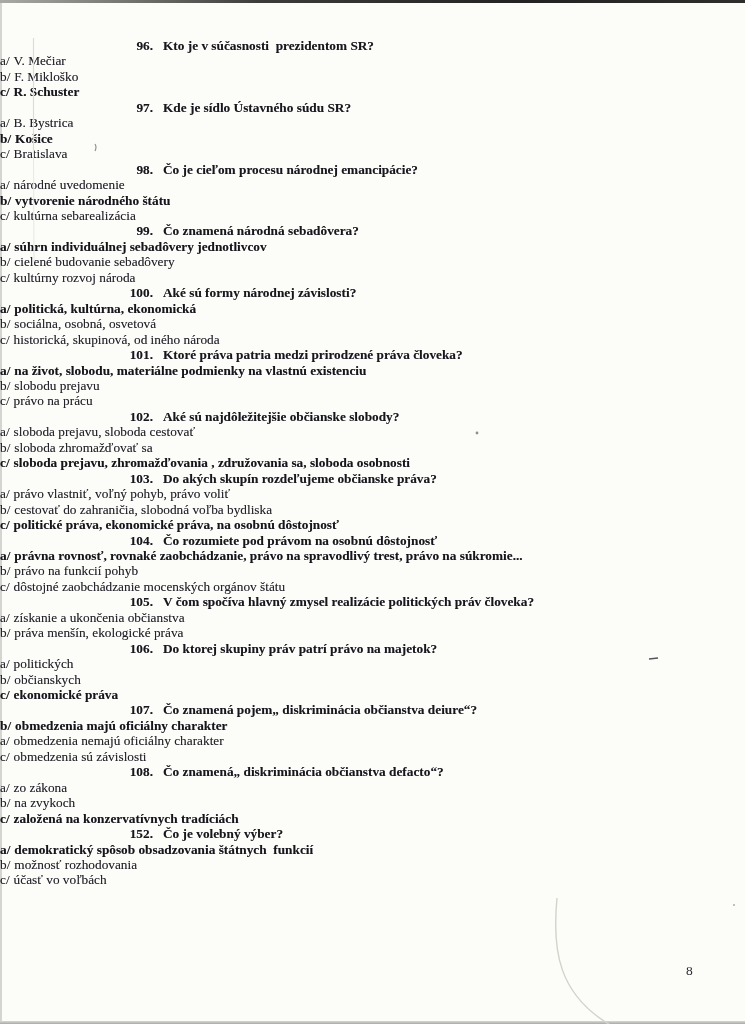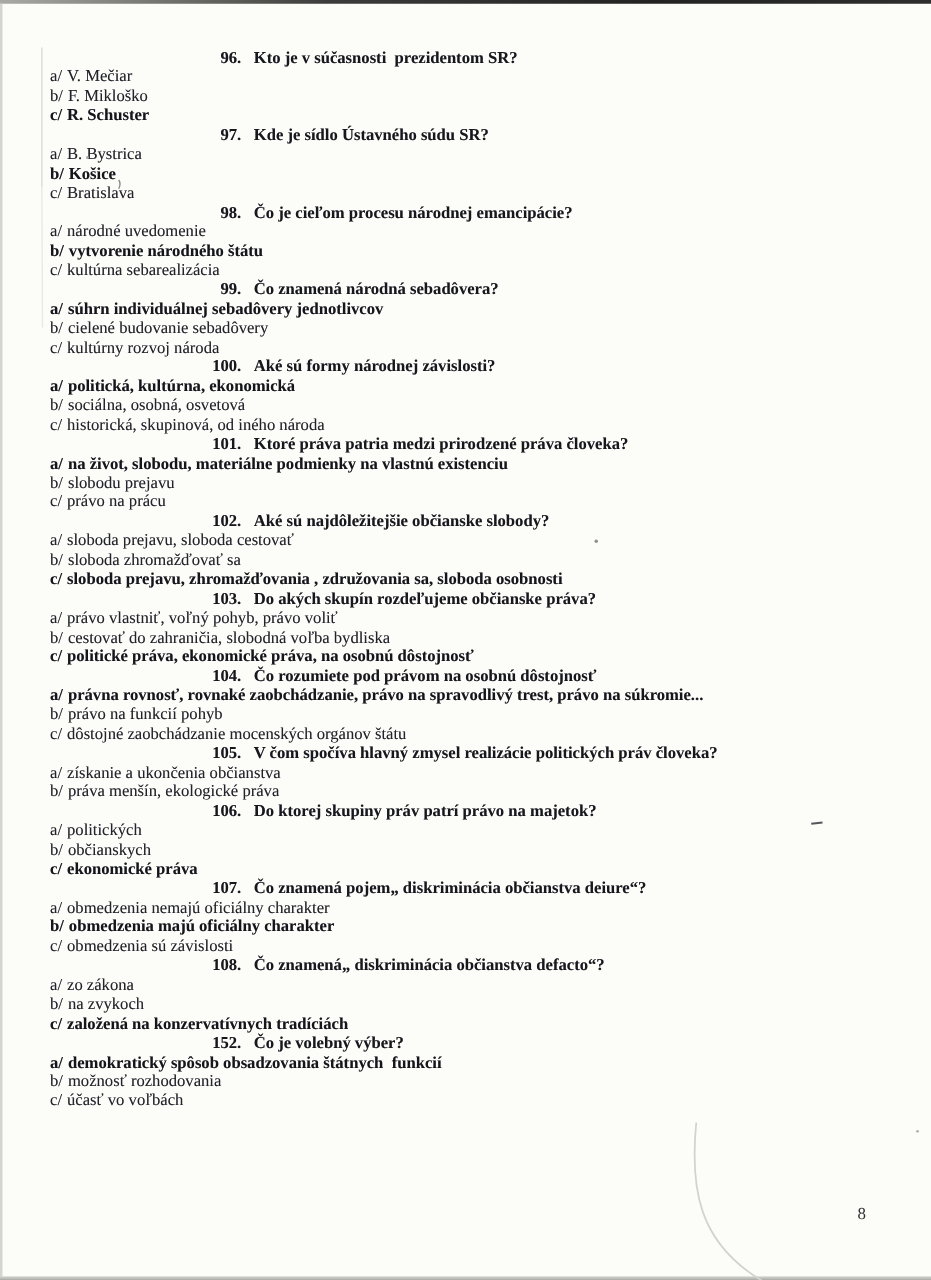--- a/index.html
+++ b/index.html
@@ -27,21 +27,20 @@
   }
   .edge-bottom{
     position:absolute;left:0;right:0;bottom:0;height:3px;
     background:linear-gradient(to bottom,#d8d8d4,#a9a9a5);
   }
   .content{
     position:absolute;top:38px;left:0;width:633px;
     font-size:13.3px;line-height:15.45px;
     color:#23232b;
     text-shadow:0 0 .4px rgba(20,20,30,.35);
-    margin-left:40px;
   }
   .q-line{padding-left:128px;font-weight:bold;color:#17171e;white-space:pre-wrap;}
   .q-num{display:inline-block;min-width:25px;text-align:right;margin-right:10px;}
   .opt{white-space:pre-wrap;}
   .opt.bold{font-weight:bold;color:#15151c;}
   .opt-label{margin-right:4px;}
   .page-number{
     position:absolute;left:686px;top:963px;
     font-size:13.5px;color:#2e2e34;
   }
@@ -142,22 +141,22 @@
     <div class="q-line"><span class="q-num">106.</span><span class="q-text">Do ktorej skupiny práv patrí právo na majetok?</span></div>
 
   <div class="opt"><span class="opt-label">a/</span><span class="opt-text">politických</span></div>
         <div class="opt"><span class="opt-label">b/</span><span class="opt-text">občianskych</span></div>
         <div class="opt bold"><span class="opt-label">c/</span><span class="opt-text">ekonomické práva</span></div>
       </section>
 
   <section class="question">
     <div class="q-line"><span class="q-num">107.</span><span class="q-text">Čo znamená pojem„ diskriminácia občianstva deiure“?</span></div>
 
-  <div class="opt"><span class="opt-label">a/</span><span class="opt-text">obmedzenia nemajú oficiálny charakter</span></div>
-        <div class="opt bold"><span class="opt-label">b/</span><span class="opt-text">obmedzenia majú oficiálny charakter</span></div>
+  <div class="opt bold"><span class="opt-label">b/</span><span class="opt-text">obmedzenia majú oficiálny charakter</span></div>
+        <div class="opt"><span class="opt-label">a/</span><span class="opt-text">obmedzenia nemajú oficiálny charakter</span></div>
         <div class="opt"><span class="opt-label">c/</span><span class="opt-text">obmedzenia sú závislosti</span></div>
       </section>
 
   <section class="question">
     <div class="q-line"><span class="q-num">108.</span><span class="q-text">Čo znamená„ diskriminácia občianstva defacto“?</span></div>
 
   <div class="opt"><span class="opt-label">a/</span><span class="opt-text">zo zákona</span></div>
         <div class="opt"><span class="opt-label">b/</span><span class="opt-text">na zvykoch</span></div>
         <div class="opt bold"><span class="opt-label">c/</span><span class="opt-text">založená na konzervatívnych tradíciách</span></div>
       </section>

